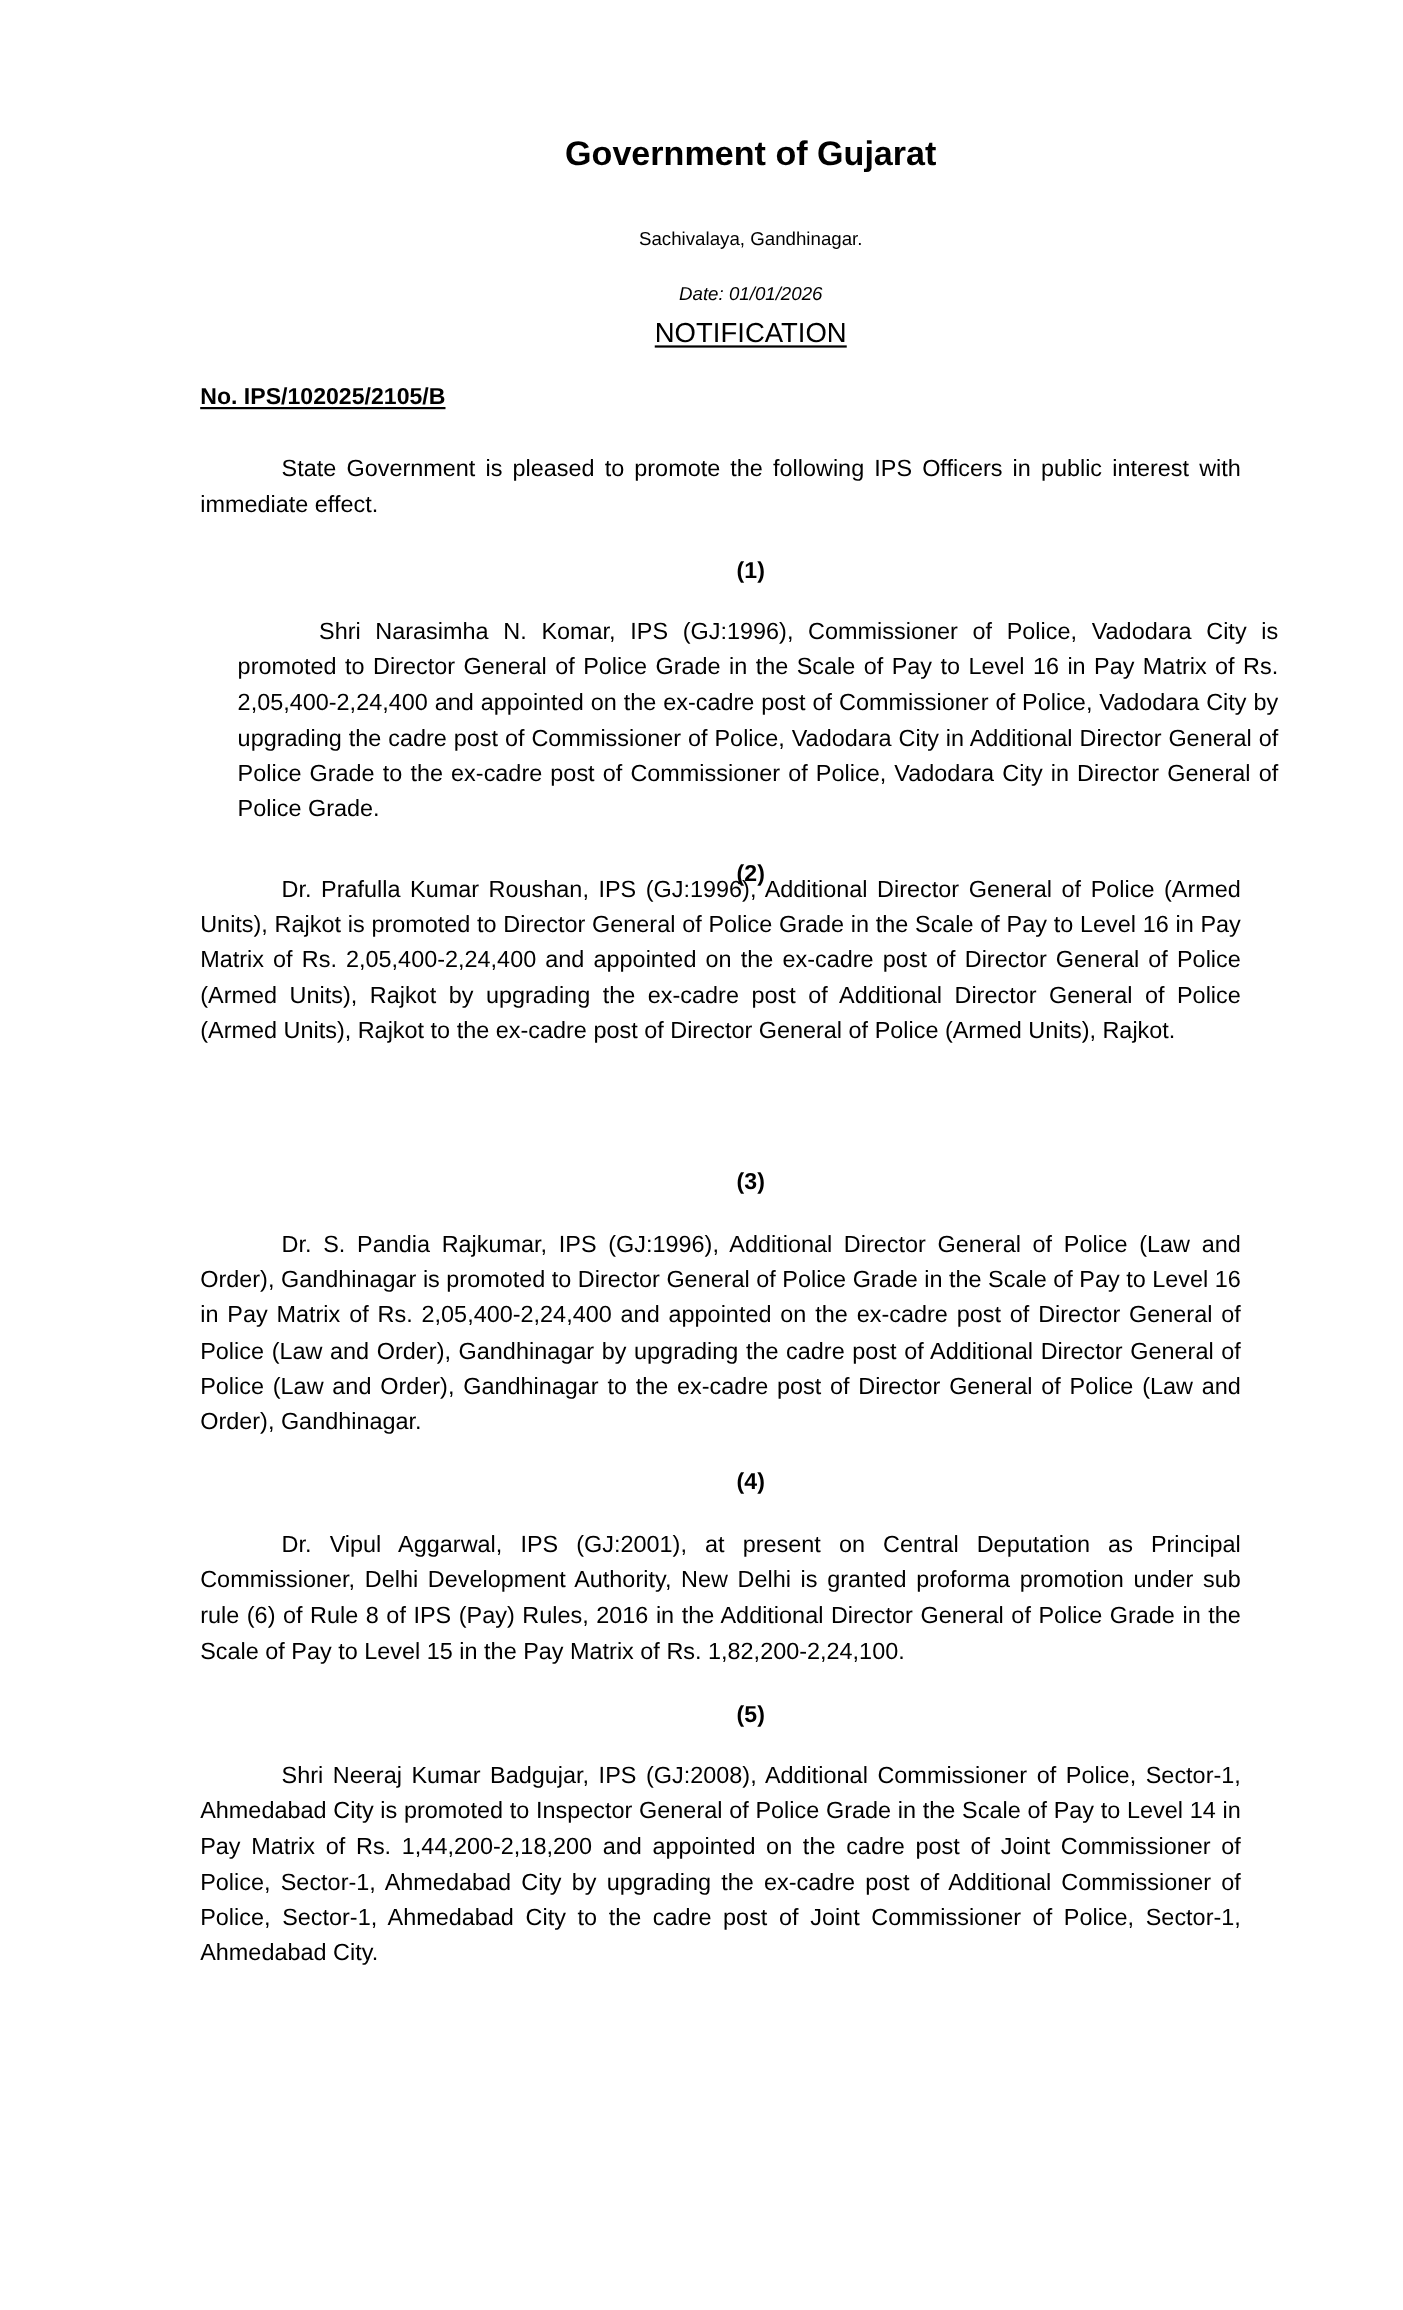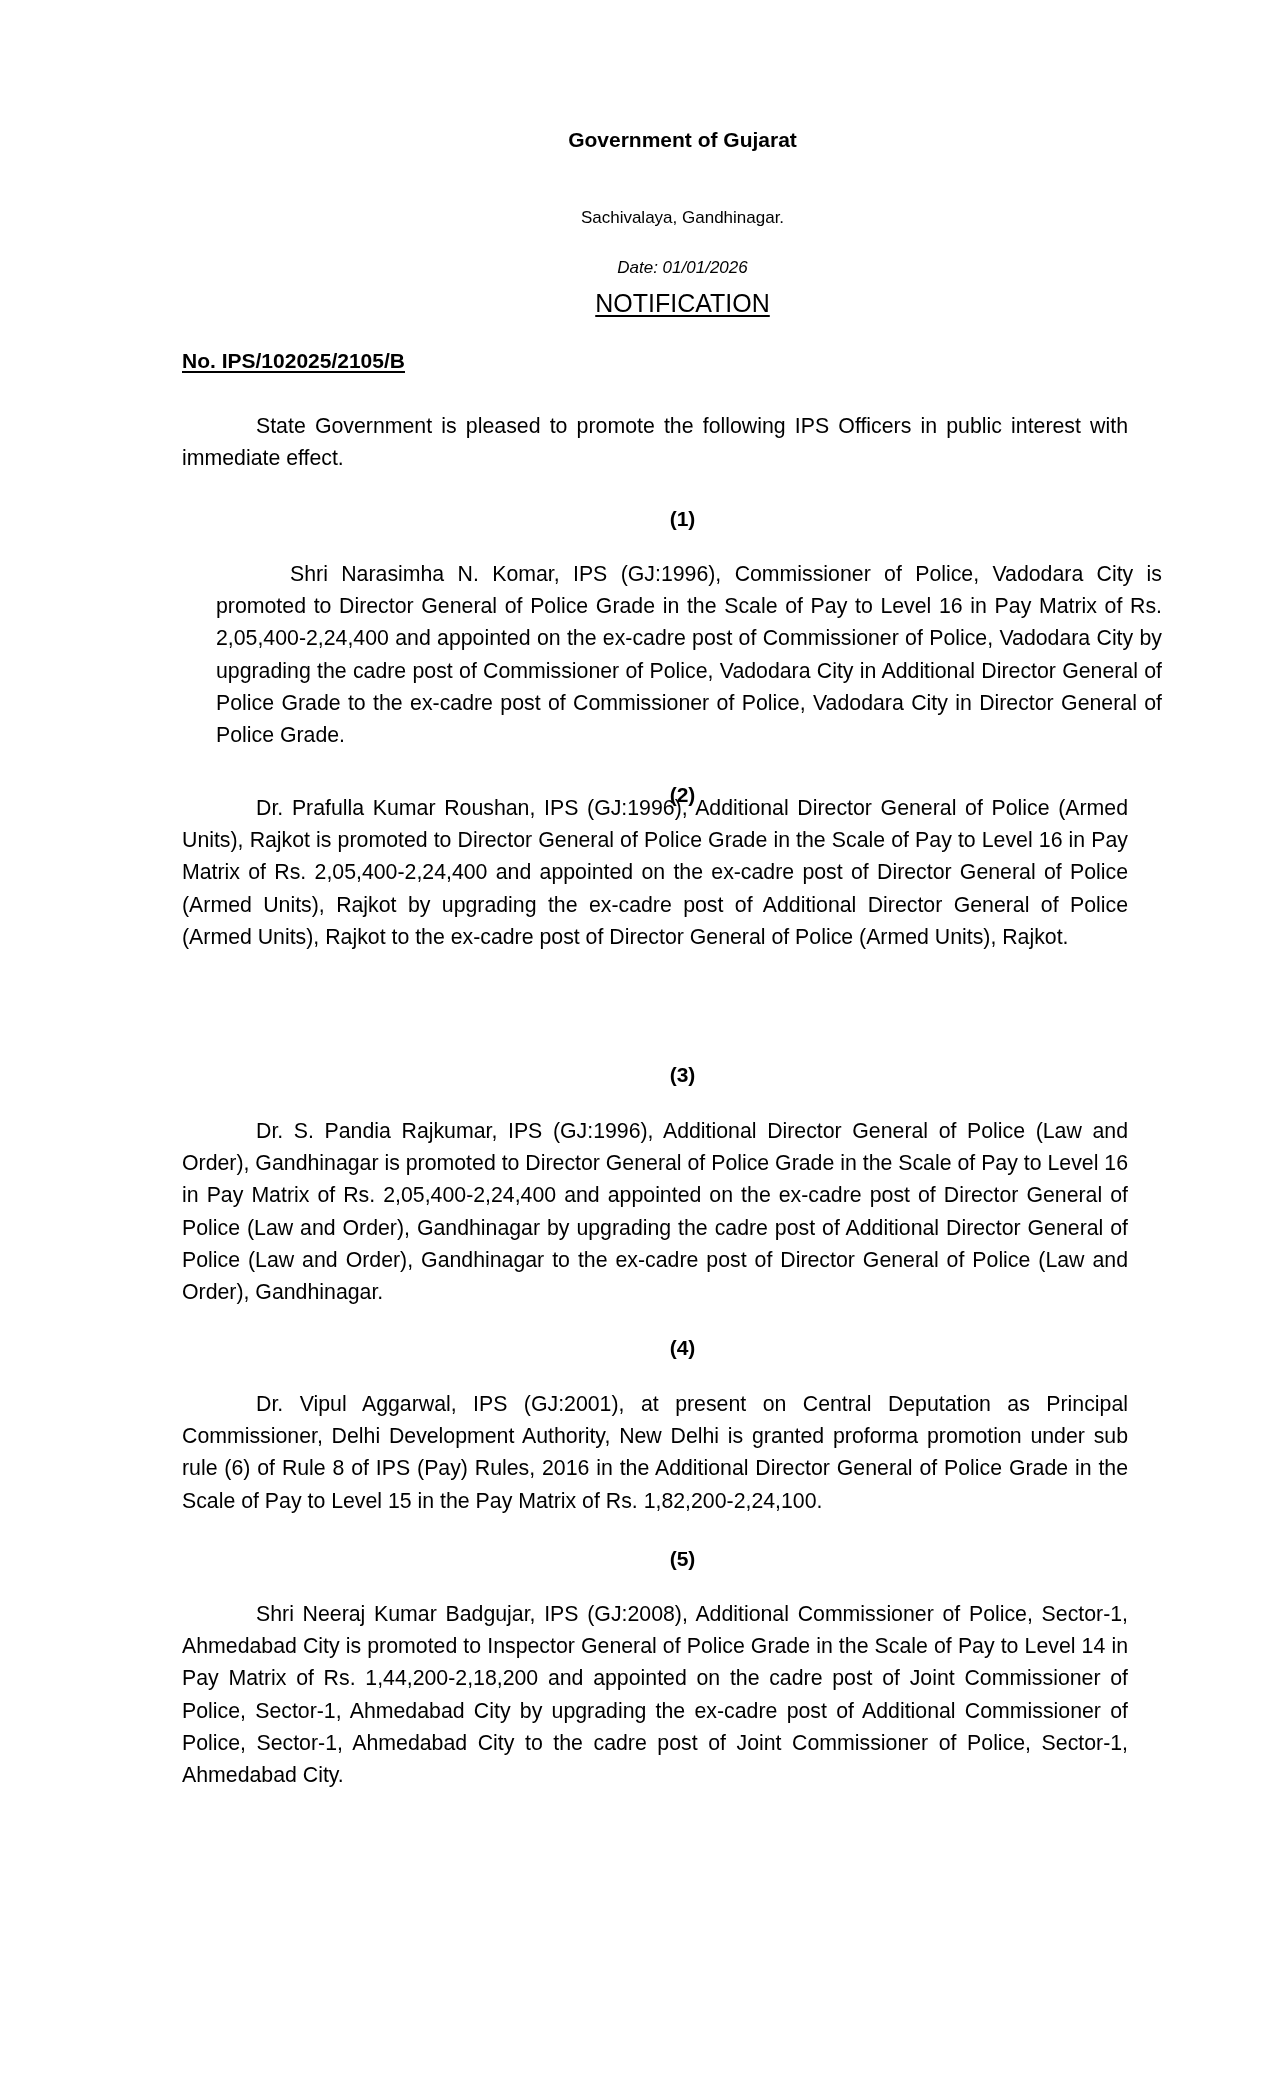--- a/index.html
+++ b/index.html
@@ -26,21 +26,21 @@
       position: absolute;
       left: 0;
       width: 1275px;
       padding-left: 90px;
       box-sizing: border-box;
       text-align: center;
       white-space: nowrap;
     }
     .title {
       top: 121px;
-      font-size: 21px;
+      font-size: 31px;
       font-weight: bold;
       line-height: 38px;
     }
     .dept {
       top: 167px;
       font-size: 26px;
       font-weight: bold;
       line-height: 32px;
     }
     .addr {

